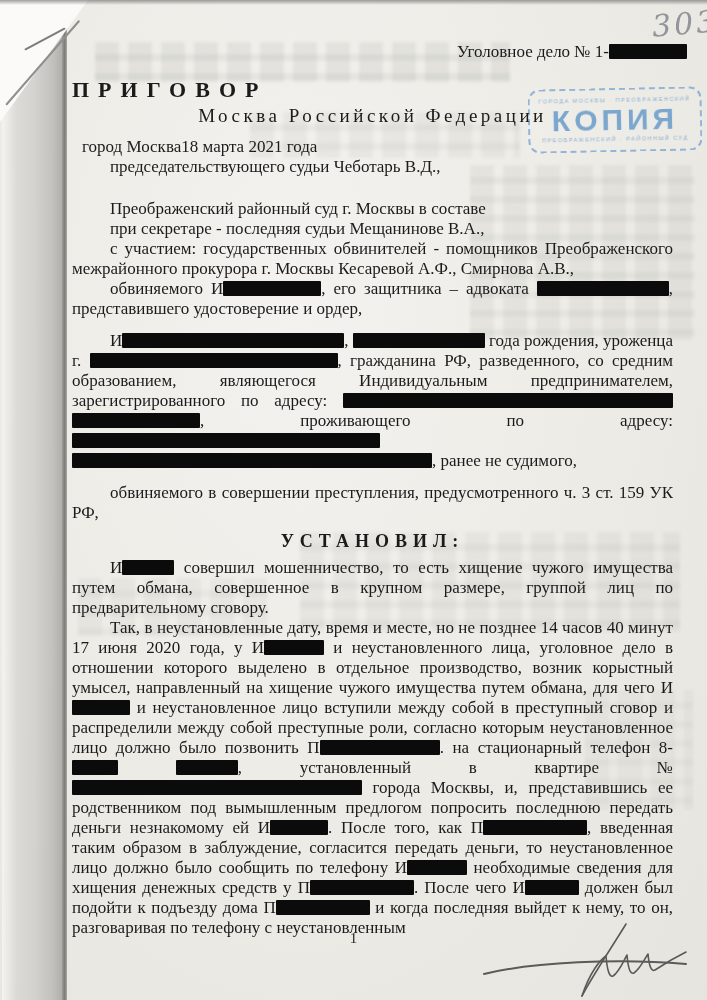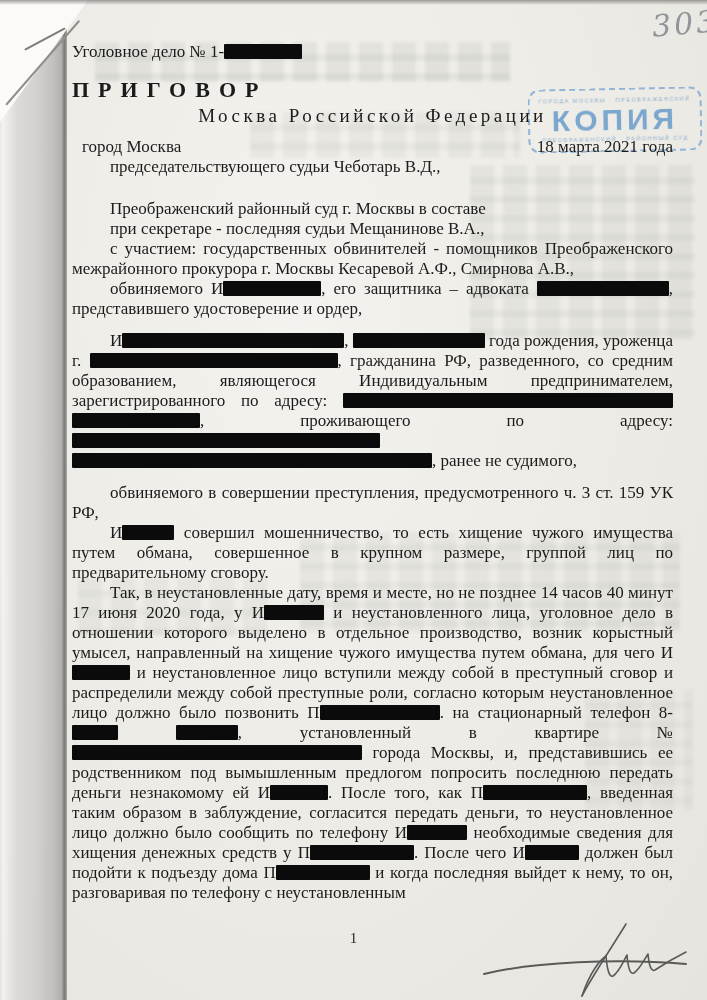--- a/index.html
+++ b/index.html
@@ -28,24 +28,24 @@
   .corner-tick{position:absolute;left:22px;top:38px;width:46px;height:2px;
     background:#7c7c79;transform:rotate(-28deg);border-radius:2px;}
   
   .bleed{position:absolute;pointer-events:none;
     background:
       repeating-linear-gradient(90deg, rgba(116,126,120,.20) 0 24px, rgba(116,126,120,0) 24px 33px),
       repeating-linear-gradient(180deg, rgba(116,126,120,0) 0 12px, rgba(116,126,120,.18) 12px 19px);
     filter:blur(1.4px);opacity:.55;}
   
   .doc{position:absolute;left:72px;top:0;width:601px;}
-  .case-line{margin:42px -14px 0 0;font-size:17px;}
+  .case-line{margin:42px -14px 0 0;text-align:right;font-size:17px;}
   .title{margin-top:15px;text-align:left;font-size:22px;font-weight:600;letter-spacing:9px;}
   .subtitle{margin-top:2px;text-align:center;font-size:19px;font-weight:500;letter-spacing:3.5px;}
-  .citydate{margin-top:10px;display:flex;justify-content:space-between;font-size:17px;padding-left:10px;}
+  .citydate{margin-top:10px;display:flex;font-size:17px;padding-left:10px;}
   .p{margin:0;font-size:17px;line-height:20px;text-align:justify;text-indent:38px;}
   .p.gap{margin-top:12px;}
   .block{margin-top:22px;}
   .heading{margin:8px 0 6px 0;text-align:center;font-size:18px;font-weight:600;letter-spacing:6px;}
   .redact{display:inline-block;height:15px;background:#0b0b0b;vertical-align:-2px;border-radius:1px;}
   
   .stamp{position:absolute;left:528px;top:88px;width:170px;height:60px;
     border:2px dashed #92b4d6;border-radius:12px;transform:rotate(-1.2deg);
     display:flex;flex-direction:column;align-items:center;justify-content:center;
     color:#7ba6cd;background:rgba(255,255,255,.06);}
@@ -105,20 +105,21 @@
     <p class="p">председательствующего судьи Чеботарь В.Д.,</p>
     <p class="p block">Преображенский районный суд г. Москвы в составе</p>
     <p class="p">при секретаре - последняя судьи Мещанинове В.А.,</p>
     <p class="p">с участием: государственных обвинителей - помощников Преображенского межрайонного прокурора г. Москвы Кесаревой А.Ф., Смирнова А.В.,</p>
     <p class="p">обвиняемого И<span class="redact" style="width: 98px;"></span>, его защитника – адвоката <span class="redact" style="width: 132px;"></span>, представившего удостоверение и ордер,</p>
 
     <p class="p gap">И<span class="redact" style="width: 222px;"></span>, <span class="redact" style="width: 132px;"></span> года рождения, уроженца г. <span class="redact" style="width: 248px;"></span>, гражданина РФ, разведенного, со средним образованием, являющегося Индивидуальным предпринимателем, зарегистрированного по адресу: <span class="redact" style="width: 330px;"></span> <span class="redact" style="width: 128px;"></span>, проживающего по адресу: <span class="redact" style="width: 308px;"></span> <span class="redact" style="width: 360px;"></span>, ранее не судимого,</p>
 
     <p class="p gap">обвиняемого в совершении преступления, предусмотренного ч. 3 ст. 159 УК РФ,</p>
 
+    <div class="heading">УСТАНОВИЛ:</div>
 
     <p class="p">И<span class="redact" style="width: 52px;"></span> совершил мошенничество, то есть хищение чужого имущества путем обмана, совершенное в крупном размере, группой лиц по предварительному сговору.</p>
     <p class="p">Так, в неустановленные дату, время и месте, но не позднее 14 часов 40 минут 17 июня 2020 года, у И<span class="redact" style="width: 60px;"></span> и неустановленного лица, уголовное дело в отношении которого выделено в отдельное производство, возник корыстный умысел, направленный на хищение чужого имущества путем обмана, для чего И<span class="redact" style="width: 58px;"></span> и неустановленное лицо вступили между собой в преступный сговор и распределили между собой преступные роли, согласно которым неустановленное лицо должно было позвонить П<span class="redact" style="width: 120px;"></span>. на стационарный телефон 8-<span class="redact" style="width: 46px;"></span> <span class="redact" style="width: 62px;"></span>, установленный в квартире № <span class="redact" style="width: 290px;"></span> города Москвы, и, представившись ее родственником под вымышленным предлогом попросить последнюю передать деньги незнакомому ей И<span class="redact" style="width: 58px;"></span>. После того, как П<span class="redact" style="width: 104px;"></span>, введенная таким образом в заблуждение, согласится передать деньги, то неустановленное лицо должно было сообщить по телефону И<span class="redact" style="width: 60px;"></span> необходимые сведения для хищения денежных средств у П<span class="redact" style="width: 104px;"></span>. После чего И<span class="redact" style="width: 54px;"></span> должен был подойти к подъезду дома П<span class="redact" style="width: 94px;"></span> и когда последняя выйдет к нему, то он, разговаривая по телефону с неустановленным</p>
 
   </div>
 
   <div class="page-number">1</div>
 
   <svg class="signature" viewBox="0 0 215 78" fill="none">
     <path d="M6 52 C55 40 140 36 208 42" stroke="#5a5a58" stroke-width="2" stroke-linecap="round"></path>

